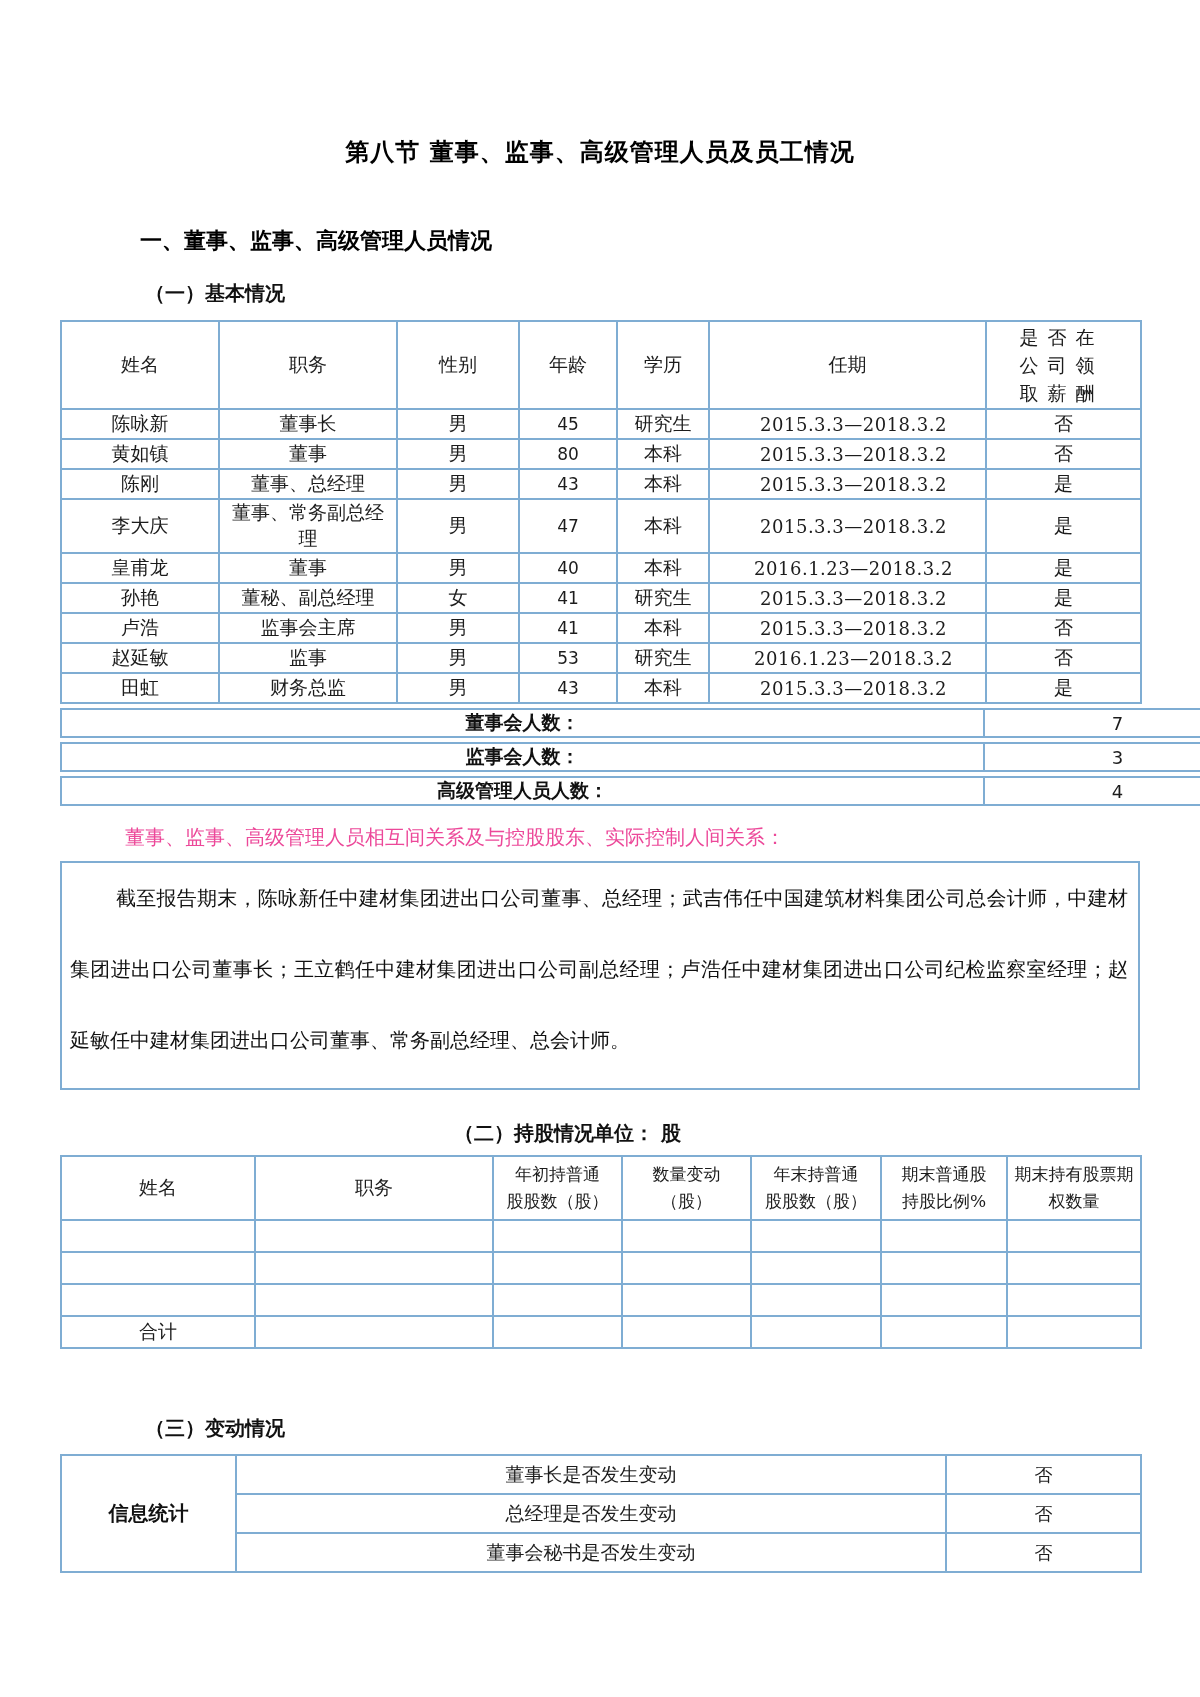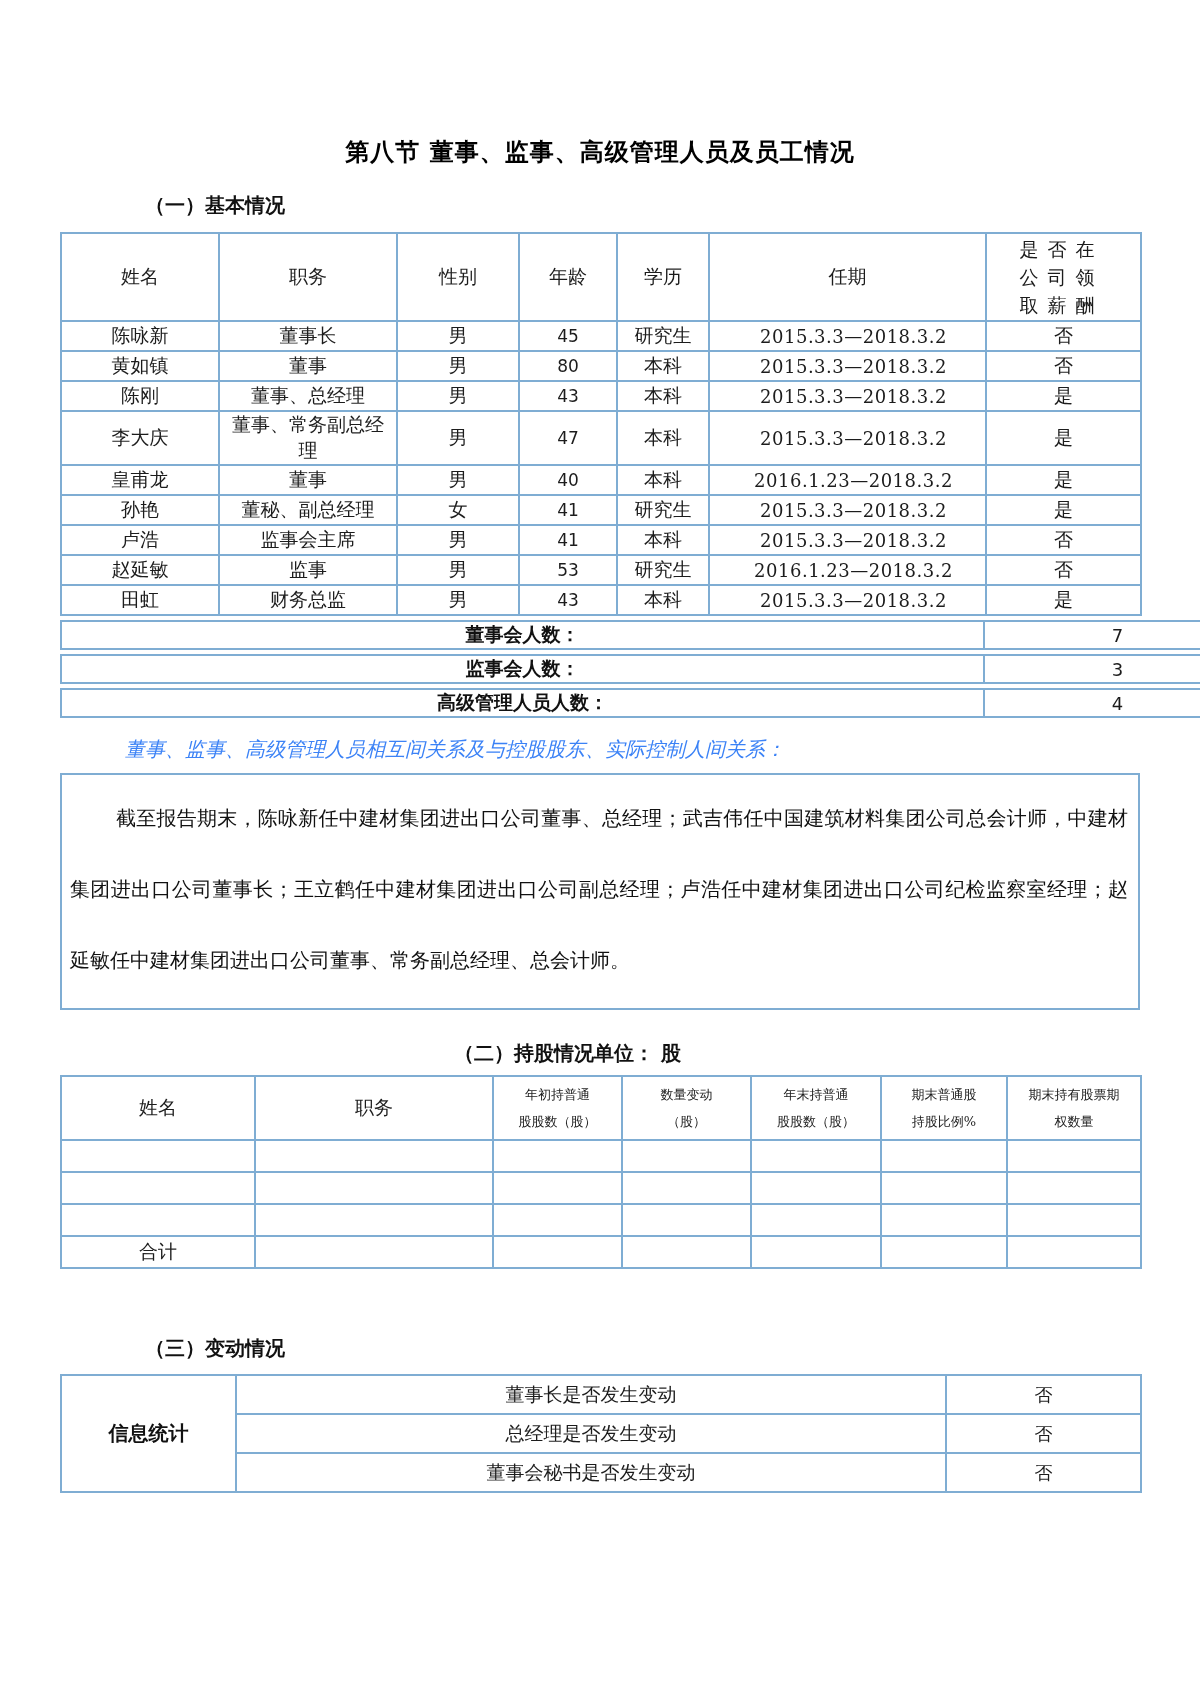--- a/index.html
+++ b/index.html
@@ -66,24 +66,24 @@
     display: flex; align-items: center; justify-content: center;
   }
   .sum-label {
     font-family: "DejaVu Sans", "Liberation Sans", sans-serif;
     font-weight: bold; font-size: 19px; color: #111;
   }
   .sum-value-box { flex: 1; display: flex; align-items: center; justify-content: center; }
   .sum-value { font-family: "DejaVu Sans", "Liberation Sans", sans-serif; font-size: 18px; }
 
   
-  .relation-label { margin: 18px 0 10px 65px; font-size: 20px; color: #3b82f6; font-style: italic; }
+  .relation-label { margin: 18px 0 10px 65px; font-size: 20px; color: #ec4899; }
   .relation-box {
     border: 2px solid #7fadd3;
-    padding: 8px 10px 12px 8px;
+    padding: 0 10px 12px 8px;
     font-size: 20px;
     line-height: 71px;
     text-align: justify;
     text-indent: 2.3em;
     color: #111;
   }
 
   
   .holding-head-row {
     margin-top: 30px;
@@ -91,40 +91,41 @@
     padding-right: 150px;
   }
   .holding-head-row .sub-heading { margin: 0 0 0 85px; }
   .unit-label {
     font-family: "DejaVu Sans", "Liberation Sans", sans-serif;
     font-weight: bold; font-size: 20px; color: #111;
   }
   .holding-table { margin-top: 8px; }
   .holding-table tr.hdr { height: 64px; }
   .holding-table tr.er { height: 32px; }
-  .holding-table td.wrap2 { white-space: pre-line; font-size: 13px; line-height: 27px; }
+  .holding-table td.wrap2 { white-space: pre-line; font-size: 17px; line-height: 27px; }
   .holding-table td { font-size: 19px; }
 
   
   .change-table { margin-top: 12px; }
   .change-table tr { height: 39px; }
   .stat-cell {
     font-family: "DejaVu Sans", "Liberation Sans", sans-serif;
     font-weight: bold; font-size: 20px; color: #111;
   }
   .item-cell { font-size: 19px; }
   .val-cell { font-size: 18px; }
 </style>
 </head>
 <body>
 
 <div class="doc-title">第八节 董事、监事、高级管理人员及员工情况</div>
 
 <div class="content">
 
+  <div class="sec-heading">一、董事、监事、高级管理人员情况</div>
 
   <div class="sub-heading">（一）基本情况</div>
 
   <table class="basic-table">
     <colgroup>
       <col style="width:158px">
         <col style="width:178px">
         <col style="width:122px">
       <col style="width:98px">
         <col style="width:92px">

